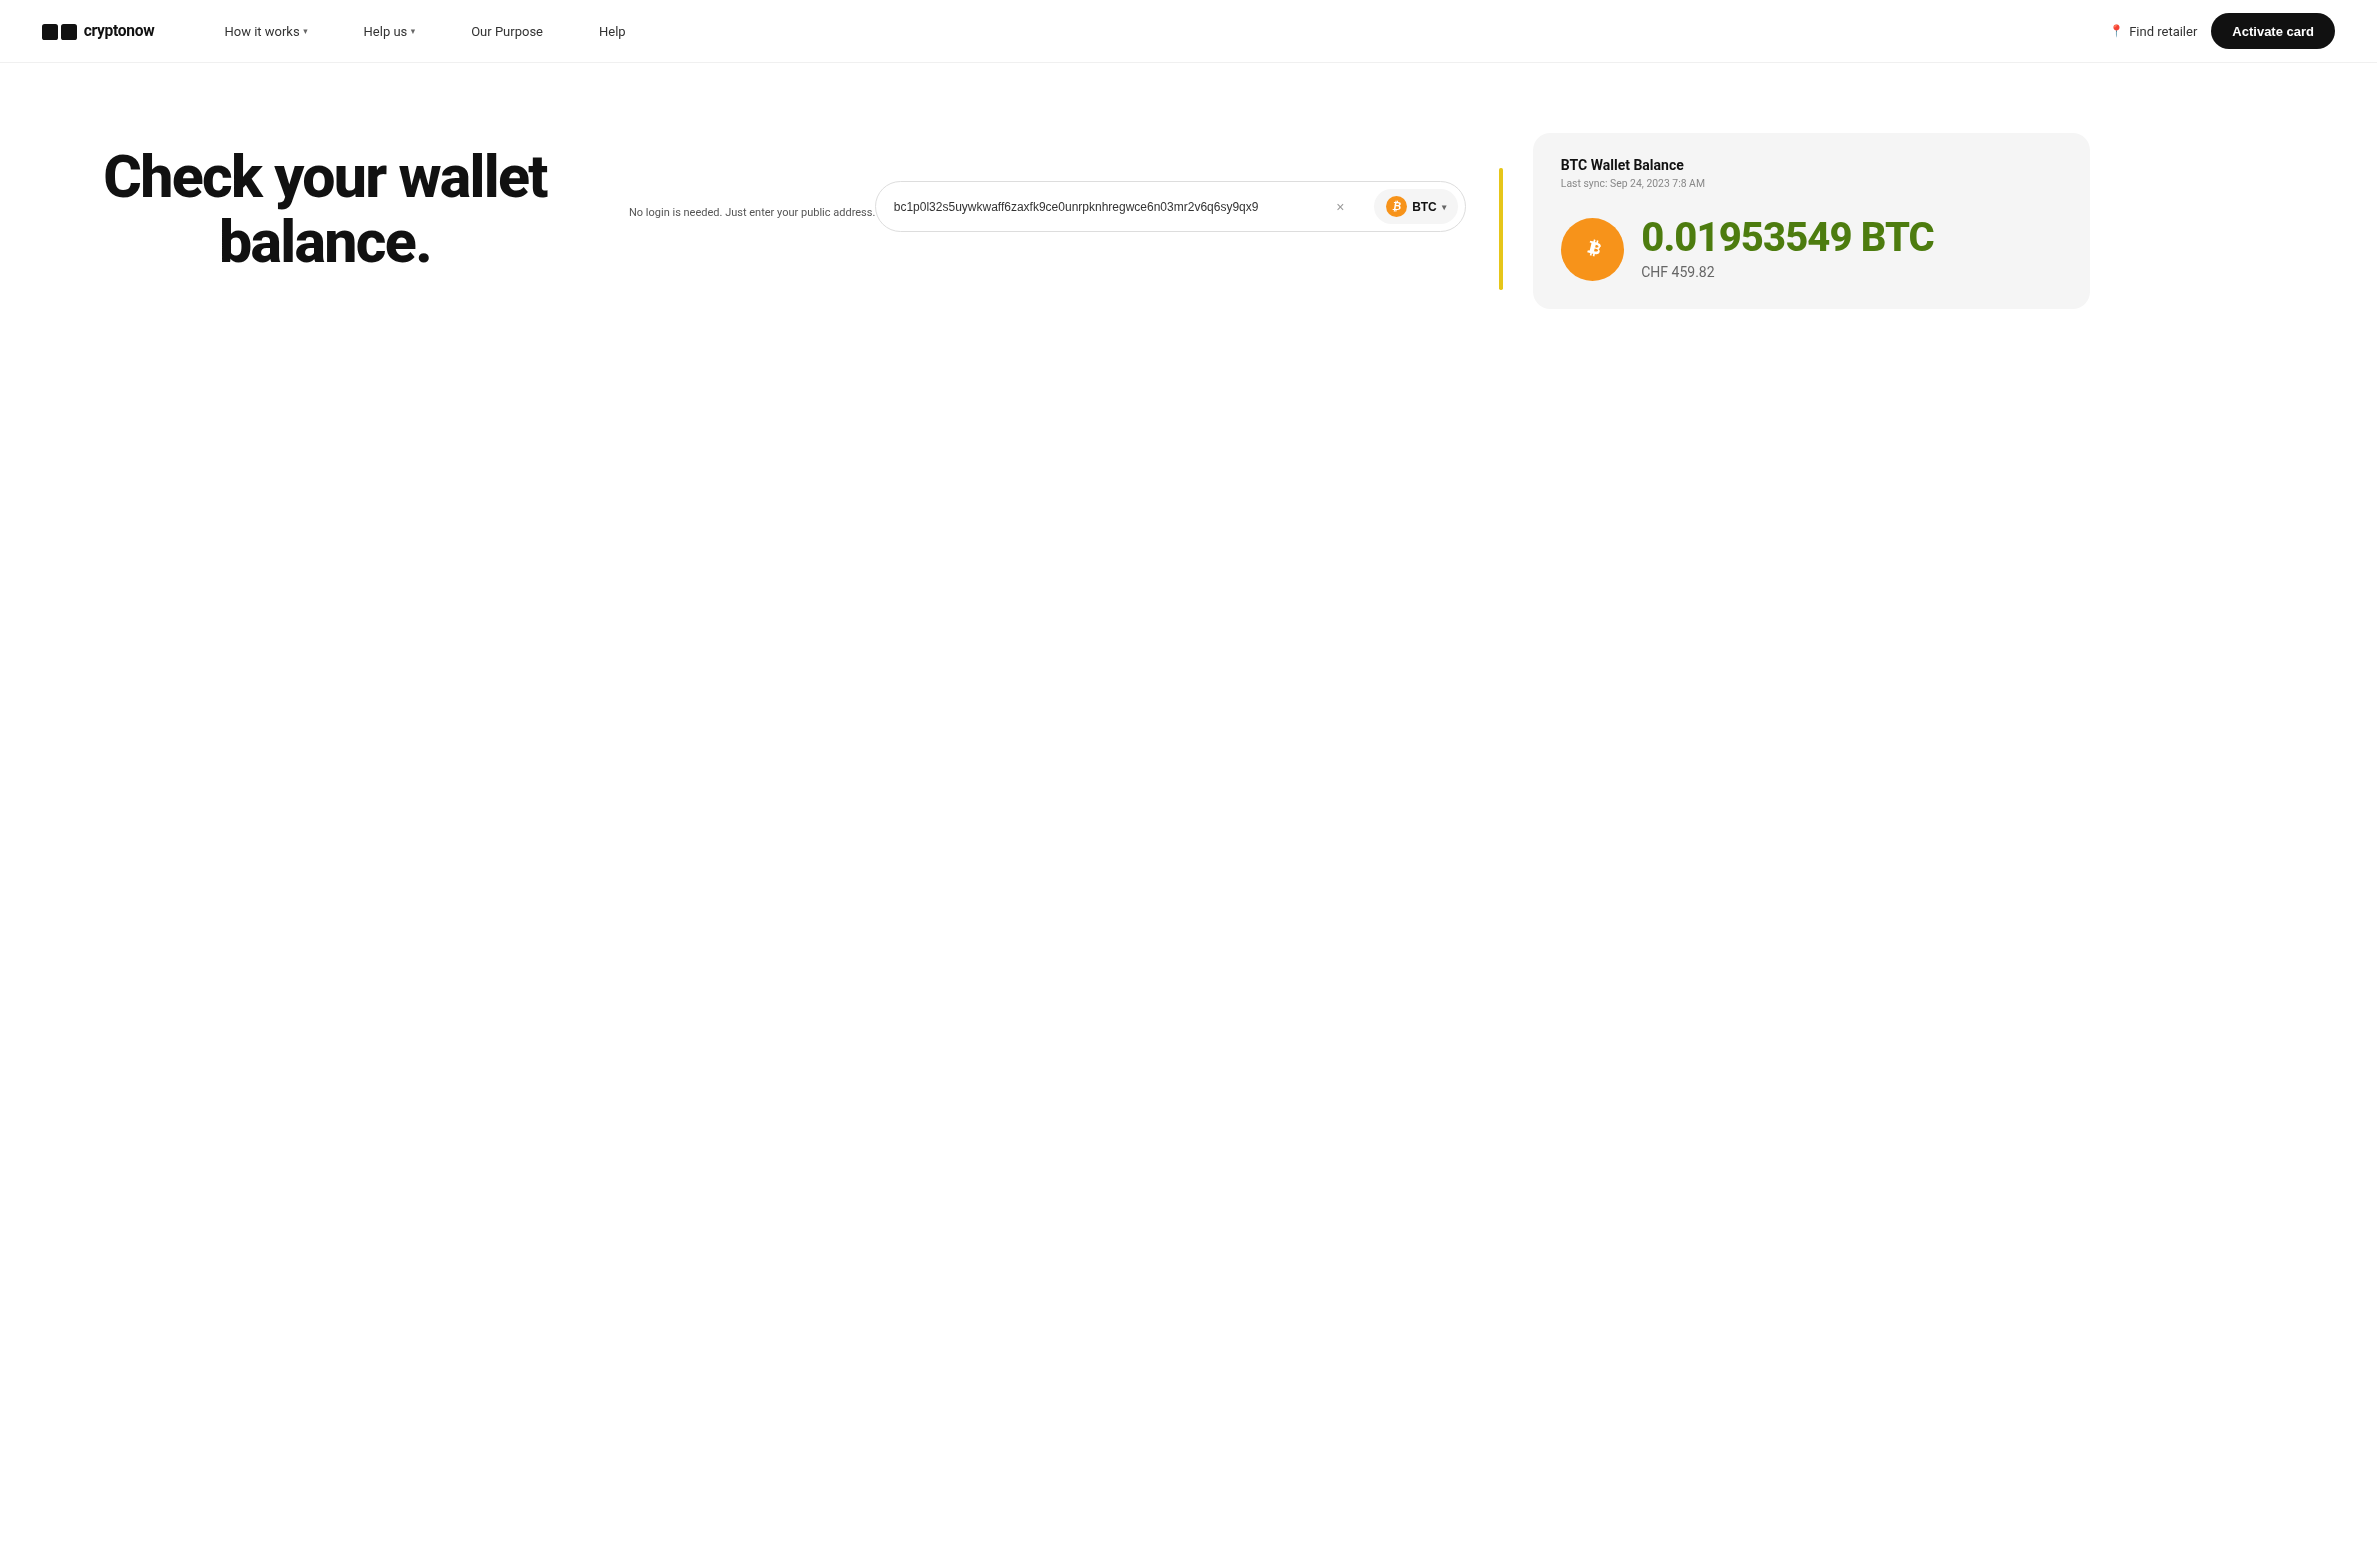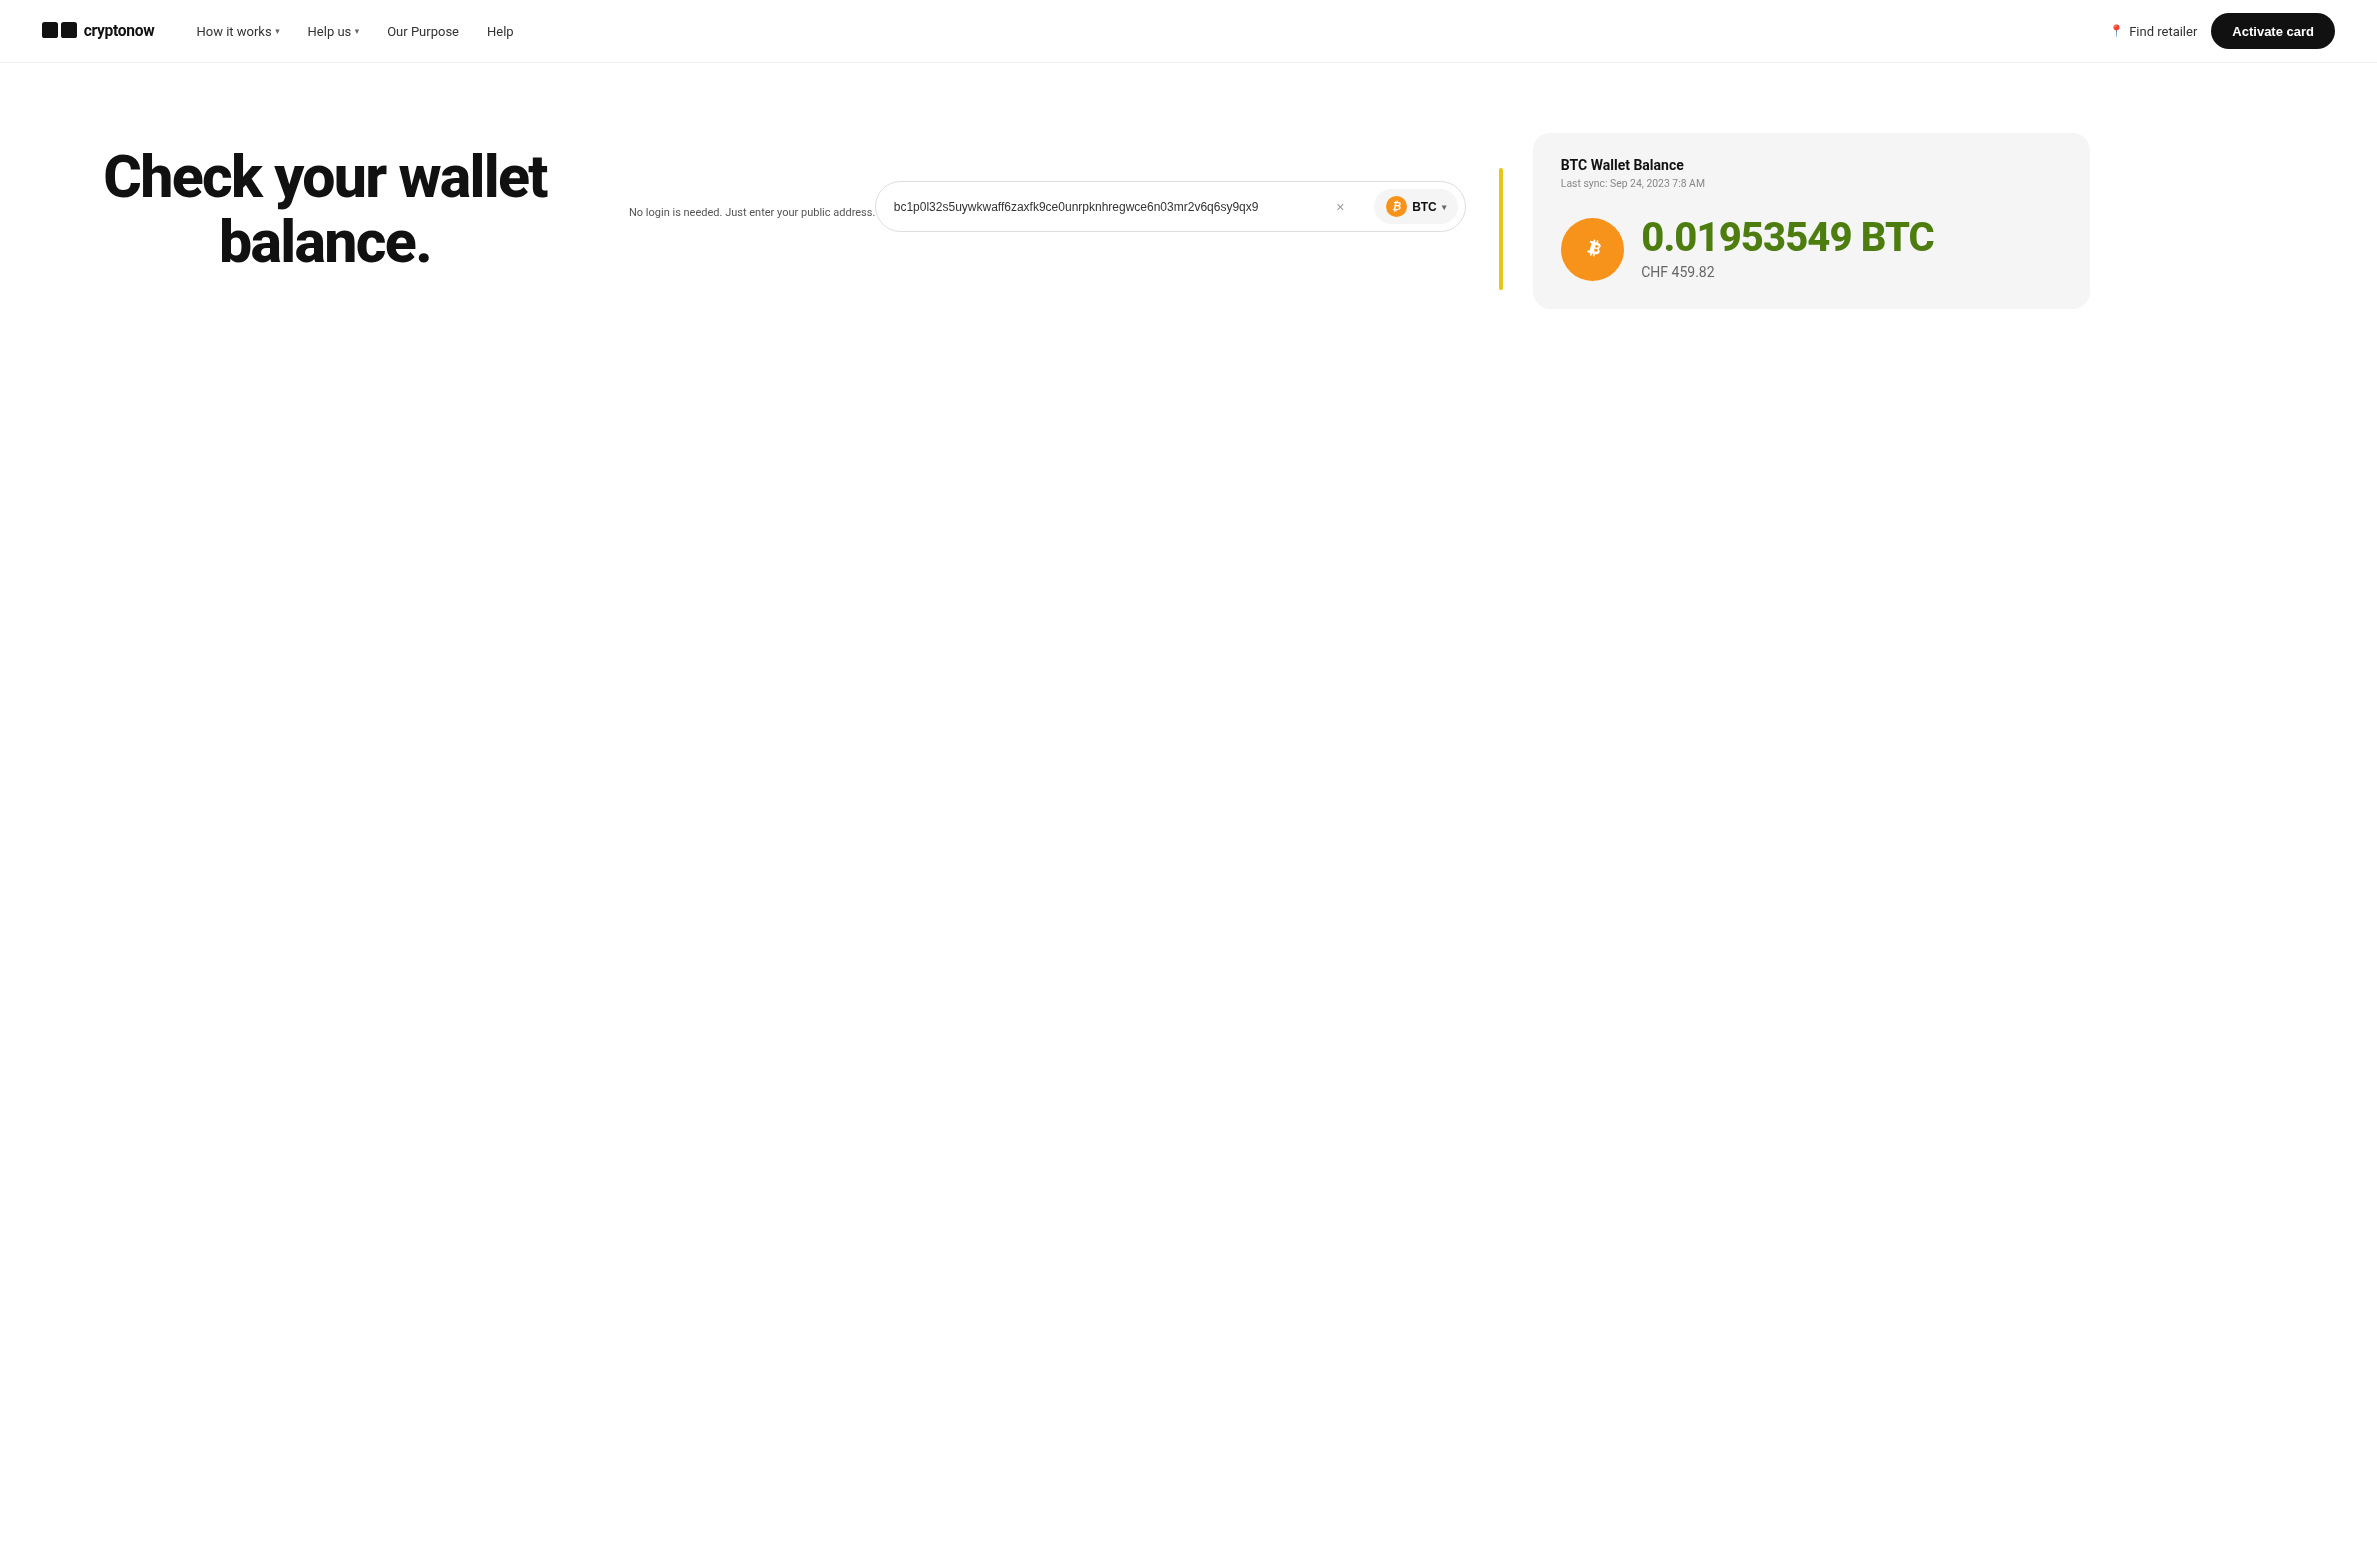--- a/index.html
+++ b/index.html
@@ -27,21 +27,21 @@
     }
 
     .navbar-left {
       display: flex;
       align-items: center;
       gap: 42px;
     }
 
     .logo {
       display: flex;
-      align-items: flex-start;
+      align-items: flex-end;
       gap: 7px;
       text-decoration: none;
       color: #111;
     }
 
     .logo-icon {
       display: flex;
       gap: 3.5px;
     }
 
@@ -67,20 +67,21 @@
     }
 
     .nav-links a {
       text-decoration: none;
       color: #333;
       font-size: 13px;
       font-weight: 400;
       display: flex;
       align-items: center;
       gap: 3.5px;
+      margin-left: 28px;
     }
 
     .chevron-down {
       font-size: 8.7px;
       color: #666;
     }
 
     .navbar-right {
       display: flex;
       align-items: center;

